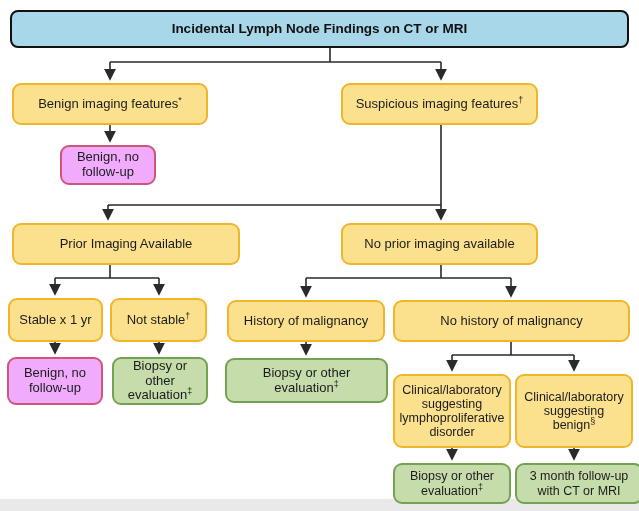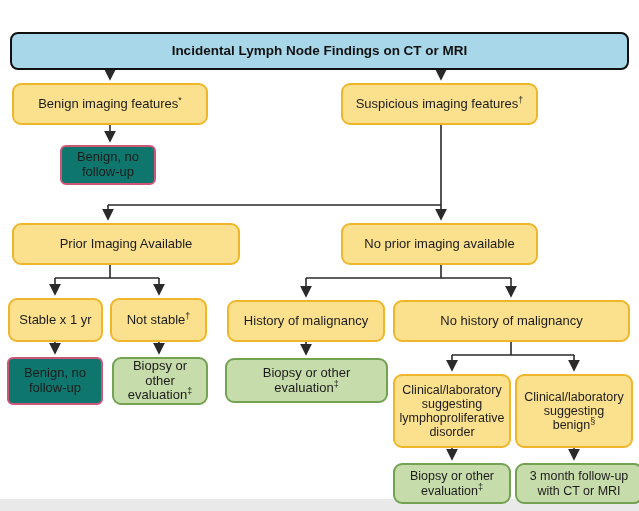--- a/index.html
+++ b/index.html
@@ -20,24 +20,24 @@
     display:flex;align-items:center;justify-content:center;
     text-align:center;
     border:2px solid;border-radius:9px;
     box-sizing:border-box;
     padding:2px 4px;
     font-size:13px;line-height:1.13;color:#1c1c1c;
   }
   .box sup{font-size:9px;line-height:0;vertical-align:super;}
   .title{
     background:#a7d7e9;border-color:#111111;border-width:2.5px;
-    font-weight:bold;font-size:13.5px;color:#111111;border-radius:8px;margin-top:22px;
+    font-weight:bold;font-size:13.5px;color:#111111;border-radius:8px;
   }
   .decision{background:#fbe18e;border-color:#f0b62b;}
-  .benign{background:#0f766e;border-color:#cf5679;border-radius:6px;}
+  .benign{background:#f0abfc;border-color:#cf5679;}
   .action{background:#c7dcab;border-color:#74a253;}
   .small{font-size:12.5px;}
 </style>
 </head>
 <body>
 
 <div class="stage">
 
   <div class="bottom-strip"></div>
 

